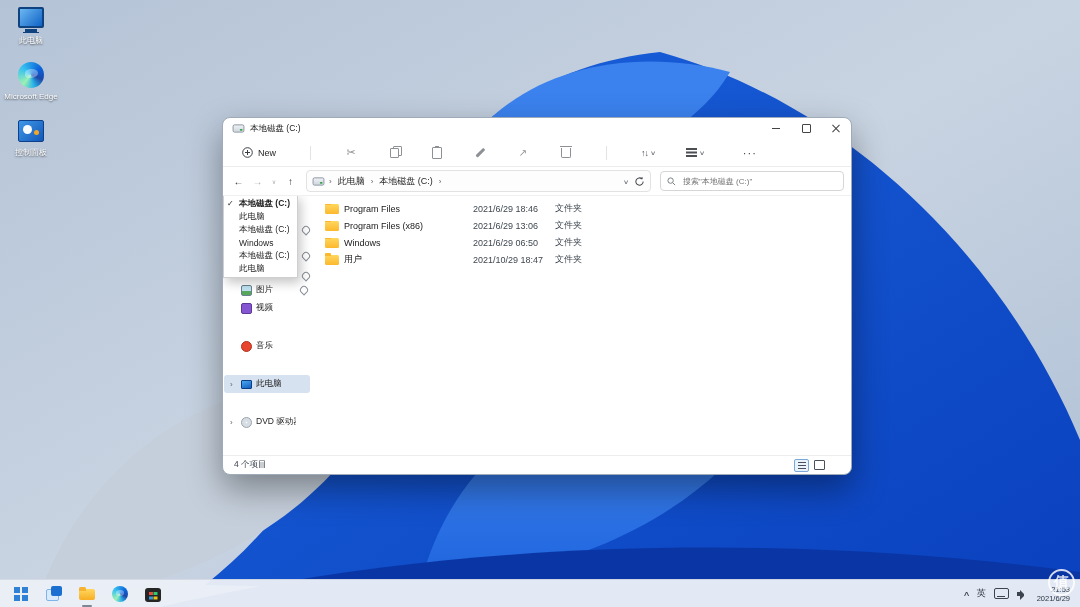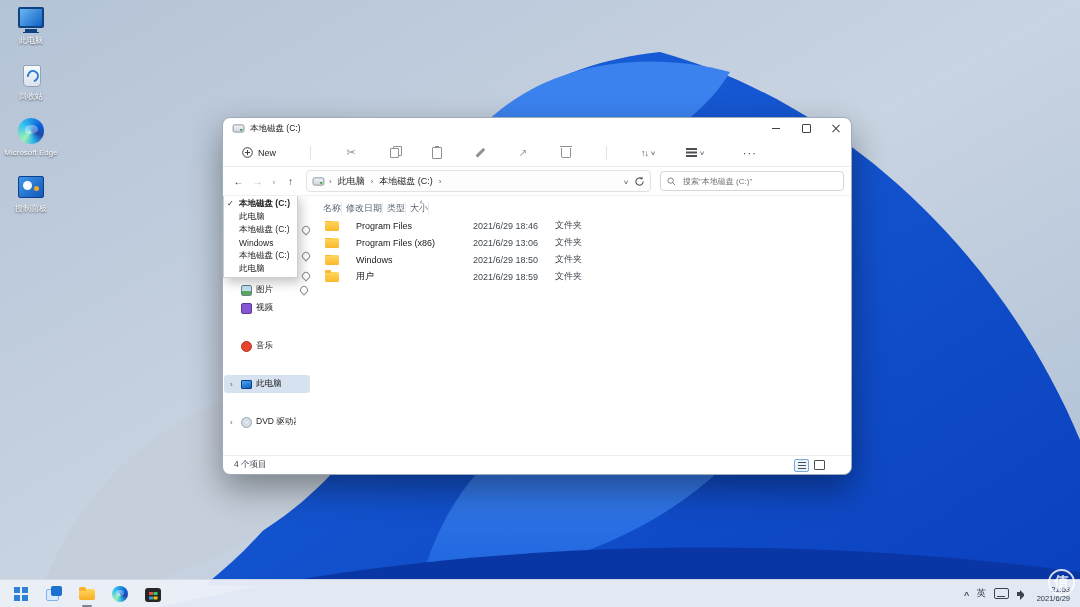--- a/index.html
+++ b/index.html
@@ -95,21 +95,21 @@
   .dd-item.checked .dd-check{opacity:1;}
   .dd-lbl{font-size:8.5px;color:#1f1f1f;white-space:nowrap;}
   .dd-item.checked .dd-lbl{font-weight:bold;}
   
   .filepane{flex:1;padding:4px 0 0 8px;position:relative;}
   .fheader{display:flex;height:17px;align-items:center;position:relative;}
   .fcol{box-sizing:border-box;height:13px;line-height:13px;color:#5a6572;border-right:1px solid #ededed;padding-left:4px;}
   .sort-caret{position:absolute;left:100px;top:-2px;font-size:6px;color:#8a8f98;}
   .file-row{display:flex;height:17px;align-items:center;}
   .fcell{box-sizing:border-box;white-space:nowrap;overflow:hidden;}
-  .fc-name{width:150px;display:flex;align-items:center;gap:17px;padding-left:6px;color:#1a1a1a;}
+  .fc-name{width:150px;display:flex;align-items:center;gap:5px;padding-left:6px;color:#1a1a1a;}
   .fc-date{width:82px;padding-left:4px;color:#3f474f;}
   .fc-type{width:64px;padding-left:4px;color:#3f474f;}
   .fc-size{width:40px;padding-left:4px;color:#3f474f;}
   .folder-ic{width:14px;height:10px;background:linear-gradient(180deg,#ffd75e,#fcb82c);border-radius:1.5px;position:relative;flex:none;}
   .folder-ic::before{content:"";position:absolute;top:-2px;left:0;width:6px;height:3px;background:#fcb92f;border-radius:1px 1px 0 0;}
   
   .statusbar{height:18px;flex:none;border-top:1px solid #ececec;display:flex;align-items:center;padding:0 24px 0 11px;border-radius:0 0 8px 8px;}
   .status-count{font-size:8.5px;color:#3c4450;}
   .status-views{margin-left:auto;display:flex;gap:3px;}
   .view-btn{width:15px;height:13px;border-radius:2px;display:flex;align-items:center;justify-content:center;box-sizing:border-box;}
@@ -176,24 +176,20 @@
   <path d="M160,607 C470,535 800,535 1080,572 L1080,607 Z" fill="#0a35a4"></path>
 </svg>
 
 <div class="desktop-icons">
 
     <div class="desk-icon">
       <span class="di-art i-this-pc-icon"></span>
       <span class="di-label">此电脑</span>
     </div>
 
-    <div class="desk-icon">
-      <span class="di-art i-recycle-bin-icon"></span>
-      <span class="di-label">回收站</span>
-    </div>
 
     <div class="desk-icon">
       <span class="di-art i-edge-icon"></span>
       <span class="di-label">Microsoft Edge</span>
     </div>
 
     <div class="desk-icon">
       <span class="di-art i-control-panel-icon"></span>
       <span class="di-label">控制面板</span>
     </div>
@@ -358,31 +354,20 @@
 
         <div class="nav-item">
           <span class="exp show">›</span>
           <span class="nav-ic i-network"></span>
           <span class="nav-lbl">网络</span>
           <span class="pin"></span>
         </div>
       </div>
 
     <div class="filepane">
-      <div class="fheader">
-        <span class="sort-caret">∧</span>
-
-          <span class="fcol">名称</span>
-
-          <span class="fcol">修改日期</span>
-
-          <span class="fcol">类型</span>
-
-          <span class="fcol">大小</span>
-        </div>
       <div>
 
           <div class="file-row">
             <span class="fcell fc-name">
               <span class="folder-ic"></span>
               <span>Program Files</span>
             </span>
             <span class="fcell fc-date">2021/6/29 18:46</span>
             <span class="fcell fc-type">文件夹</span>
             <span class="fcell fc-size"></span>
@@ -396,31 +381,31 @@
             <span class="fcell fc-date">2021/6/29 13:06</span>
             <span class="fcell fc-type">文件夹</span>
             <span class="fcell fc-size"></span>
           </div>
 
           <div class="file-row">
             <span class="fcell fc-name">
               <span class="folder-ic"></span>
               <span>Windows</span>
             </span>
-            <span class="fcell fc-date">2021/6/29 18:50</span>
+            <span class="fcell fc-date">2021/6/29 06:50</span>
             <span class="fcell fc-type">文件夹</span>
             <span class="fcell fc-size"></span>
           </div>
 
           <div class="file-row">
             <span class="fcell fc-name">
               <span class="folder-ic"></span>
               <span>用户</span>
             </span>
-            <span class="fcell fc-date">2021/6/29 18:59</span>
+            <span class="fcell fc-date">2021/10/29 18:47</span>
             <span class="fcell fc-type">文件夹</span>
             <span class="fcell fc-size"></span>
           </div>
         </div>
     </div>
   </div>
 
   <div class="statusbar">
     <span class="status-count">4 个项目</span>
     <div class="status-views">

